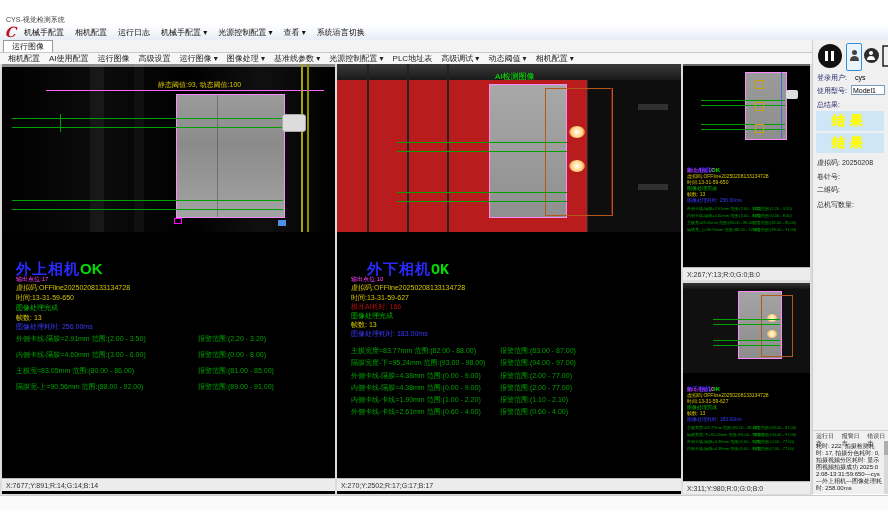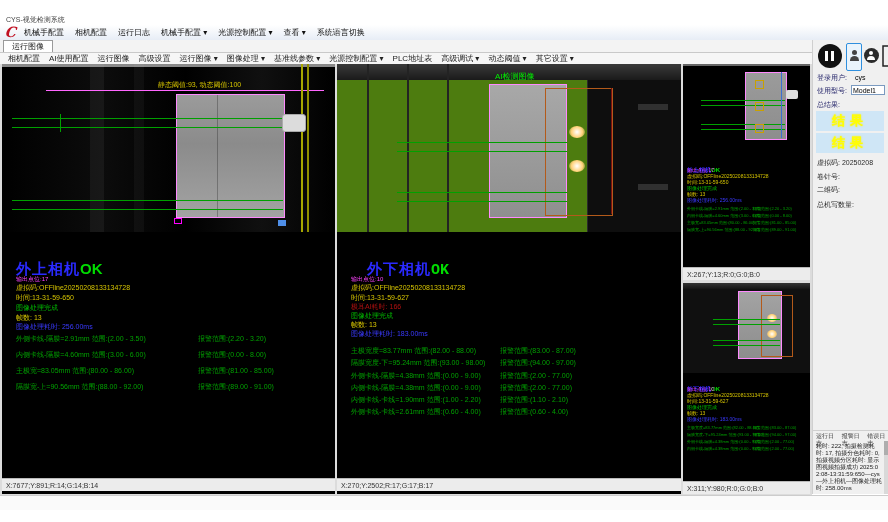--- a/index.html
+++ b/index.html
@@ -58,21 +58,21 @@
     <span class="toolitem">AI使用配置</span>
     <span class="toolitem">运行图像</span>
     <span class="toolitem">高级设置</span>
     <span class="toolitem">运行图像 ▾</span>
     <span class="toolitem">图像处理 ▾</span>
     <span class="toolitem">基准线参数 ▾</span>
     <span class="toolitem">光源控制配置 ▾</span>
     <span class="toolitem">PLC地址表</span>
     <span class="toolitem">高级调试 ▾</span>
     <span class="toolitem">动态阈值 ▾</span>
-    <span class="toolitem">其它设置 ▾</span>
+    <span class="toolitem">相机配置 ▾</span>
   </div>
 
   <div class="abs" style="left:0;top:64px;width:812px;height:431px;background:#dcdcdc;"></div>
 
   <div class="panel" style="left:2px;top:64px;width:333px;height:430px;">
     <div class="abs" style="left:0;top:0;width:333px;height:168px;background:linear-gradient(90deg,#000 0%,#0c0c0c 30%,#000 55%,#101010 78%,#000 100%);">
       <div class="abs" style="left:0;top:0;width:333px;height:3px;background:#8a8a8a;"></div>
       <div class="abs" style="left:88px;top:0;width:14px;height:168px;background:rgba(255,255,255,0.05);"></div>
       <div class="abs" style="left:132px;top:0;width:10px;height:168px;background:rgba(255,255,255,0.04);"></div>
       <div class="abs" style="left:44px;top:26px;width:278px;height:1px;background:#ff66ff;"></div>
@@ -109,21 +109,21 @@
       <span style="left:196px;top:287px;">报警范围:(0.00 - 8.00)</span>
       <span style="left:14px;top:303px;">主极宽=83.05mm 范围:(80.00 - 86.00)</span>
       <span style="left:196px;top:303px;">报警范围:(81.00 - 85.00)</span>
       <span style="left:14px;top:319px;">隔膜宽-上=90.56mm 范围:(88.00 - 92.00)</span>
       <span style="left:196px;top:319px;">报警范围:(89.00 - 91.00)</span>
     </div>
     <div class="coordbar" style="top:414px;">X:7677;Y:891;R:14;G:14;B:14</div>
   </div>
 
   <div class="panel" style="left:337px;top:64px;width:344px;height:430px;">
-    <div class="abs" style="left:0;top:0;width:344px;height:168px;background:#4d7c0f;">
+    <div class="abs" style="left:0;top:0;width:344px;height:168px;background:#b91c1c;">
       <div class="abs" style="left:0;top:0;width:344px;height:16px;background:linear-gradient(#3a3a3a,#1a1a1a);"></div>
       <div class="abs" style="left:30px;top:0;width:2px;height:168px;background:#232323;"></div>
       <div class="abs" style="left:70px;top:0;width:2px;height:168px;background:#232323;"></div>
       <div class="abs" style="left:110px;top:0;width:2px;height:168px;background:#232323;"></div>
       <div class="abs" style="left:250px;top:16px;width:94px;height:152px;background:#0e0e0e;border-left:1px solid #2a2a2a;">
         <div class="abs" style="left:50px;top:24px;width:30px;height:6px;background:#303030;"></div>
         <div class="abs" style="left:50px;top:104px;width:30px;height:6px;background:#303030;"></div>
       </div>
       <span class="abs t8" style="left:158px;top:8px;color:#00ee00;">AI检测图像</span>
       <div class="cell" style="left:152px;top:20px;width:76px;height:132px;background:linear-gradient(180deg,#a8a8a8,#8f8f8f);"></div>

